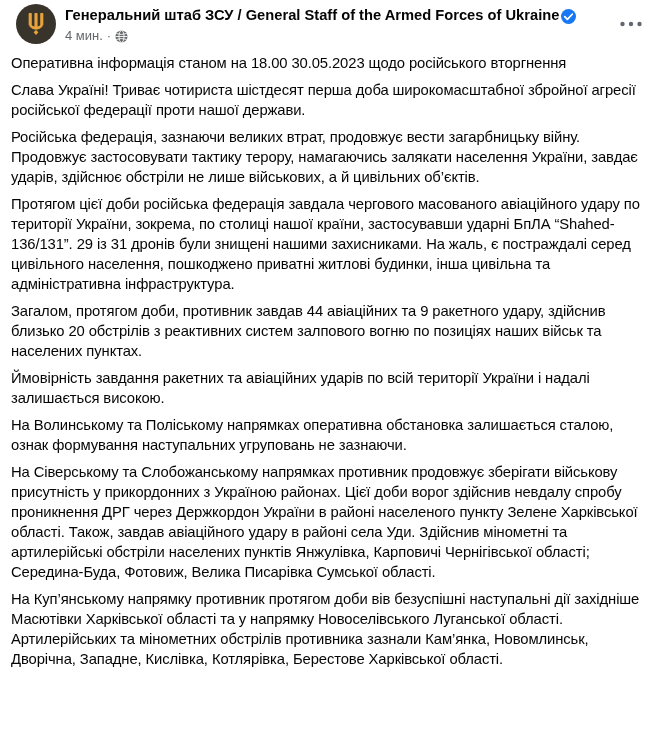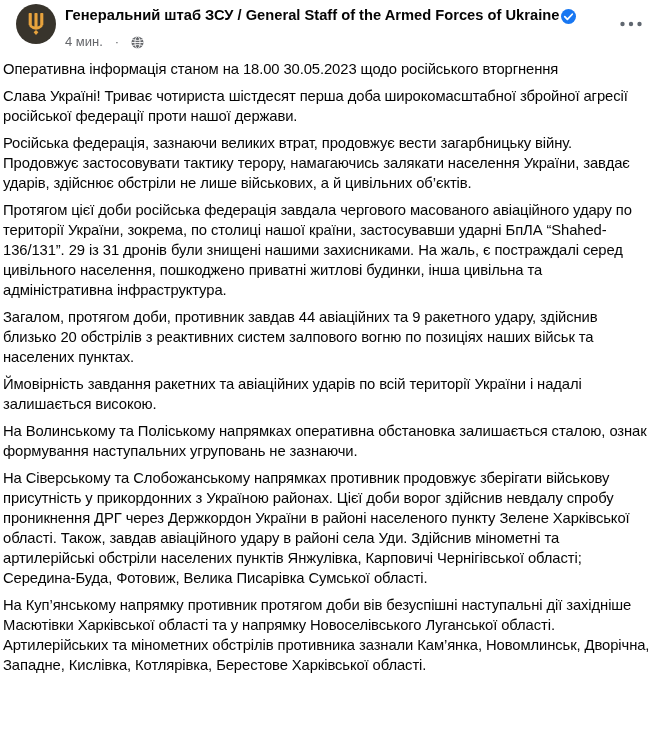--- a/index.html
+++ b/index.html
@@ -50,42 +50,42 @@
     font-size: 14.7px;
     font-weight: 700;
     line-height: 19px;
     color: #050505;
     cursor: pointer;
   }
   .verified { flex-shrink: 0; margin-top: 1px; }
   .meta-row {
     display: flex;
     align-items: center;
-    gap: 12px;
-    margin-top: 9px;
+    gap: 4px;
+    margin-top: 3px;
     font-size: 13px;
     line-height: 16px;
     color: #65676b;
   }
   .meta-row .timestamp { cursor: pointer; }
   .meta-row .sep { color: #65676b; }
   .more-btn {
     background: none;
     border: none;
     margin-left: auto;
     margin-top: 10px;
     padding: 6px;
     border-radius: 50%;
     cursor: pointer;
     line-height: 0;
   }
 
   
   .post-body {
-    padding: 9px 12px 0 3px;
+    padding: 9px 12px 0 11px;
   }
   .post-body p {
     margin: 0 0 7px 0;
     font-size: 14.8px;
     line-height: 20px;
     color: #050505;
     letter-spacing: -0.1px;
   }
 </style>
 </head>

